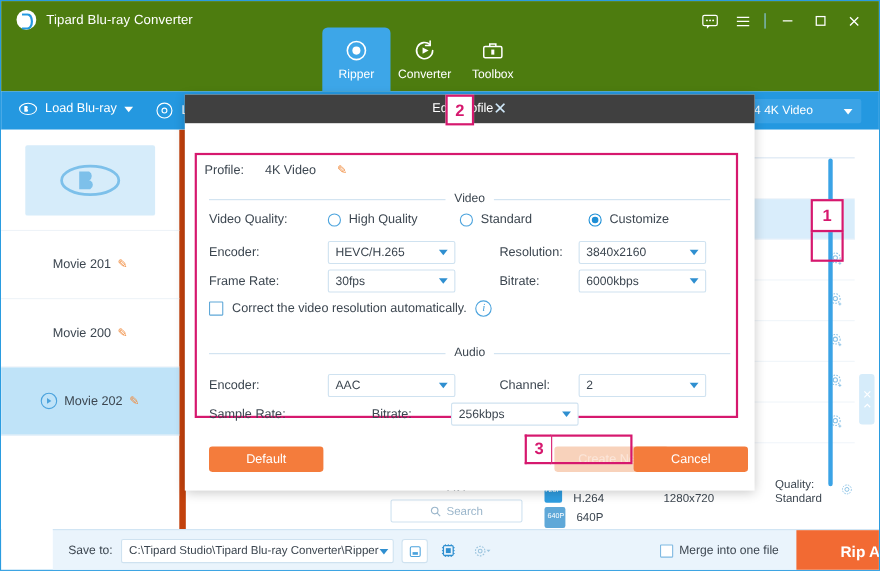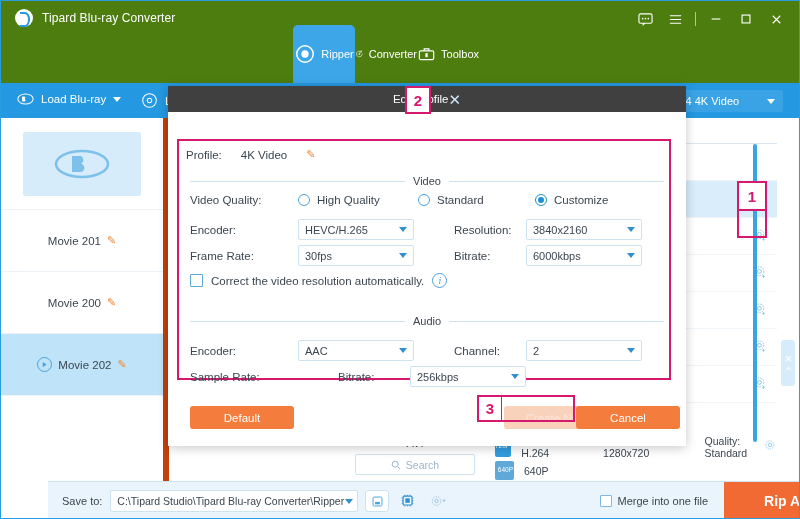--- a/index.html
+++ b/index.html
@@ -35,21 +35,21 @@
   .wbtn {
     width: 30px; height: 24px; display: flex; align-items: center; justify-content: center;
     color: #ffffff; cursor: pointer;
   }
   .wsep { width: 1px; height: 14px; background: #8ecaf0; margin: 0 5px; }
 
   .modetabs {
     position: absolute; left: 292px; top: 24px; display: flex; gap: 0px;
   }
   .modetab {
-    width: 62px; height: 58px; display: flex; flex-direction: row;
+    width: 62px; height: 58px; display: flex; flex-direction: column;
     align-items: center; justify-content: center; gap: 5px;
     color: #ffffff; font-size: 11px; cursor: pointer; border-radius: 5px 5px 0 0;
   }
   .modetab.active { background: #3da6e8; }
   .modetab .mlabel { font-size: 11px; }
 
   
   .toolbar2 {
     position: absolute; left: 0; top: 82px; width: 800px; height: 35px;
     background: #2498e0;

